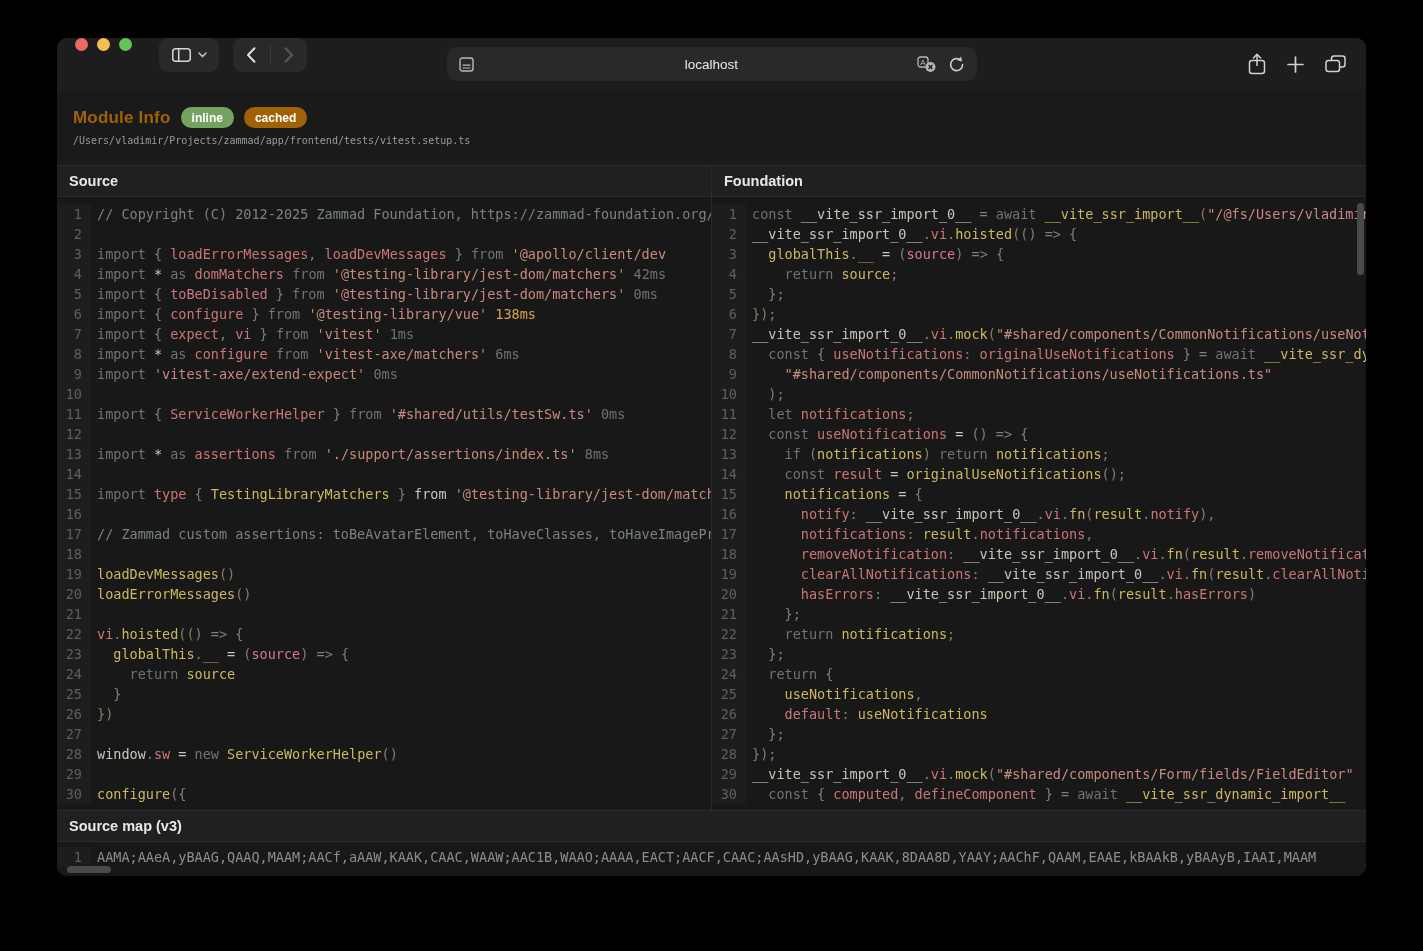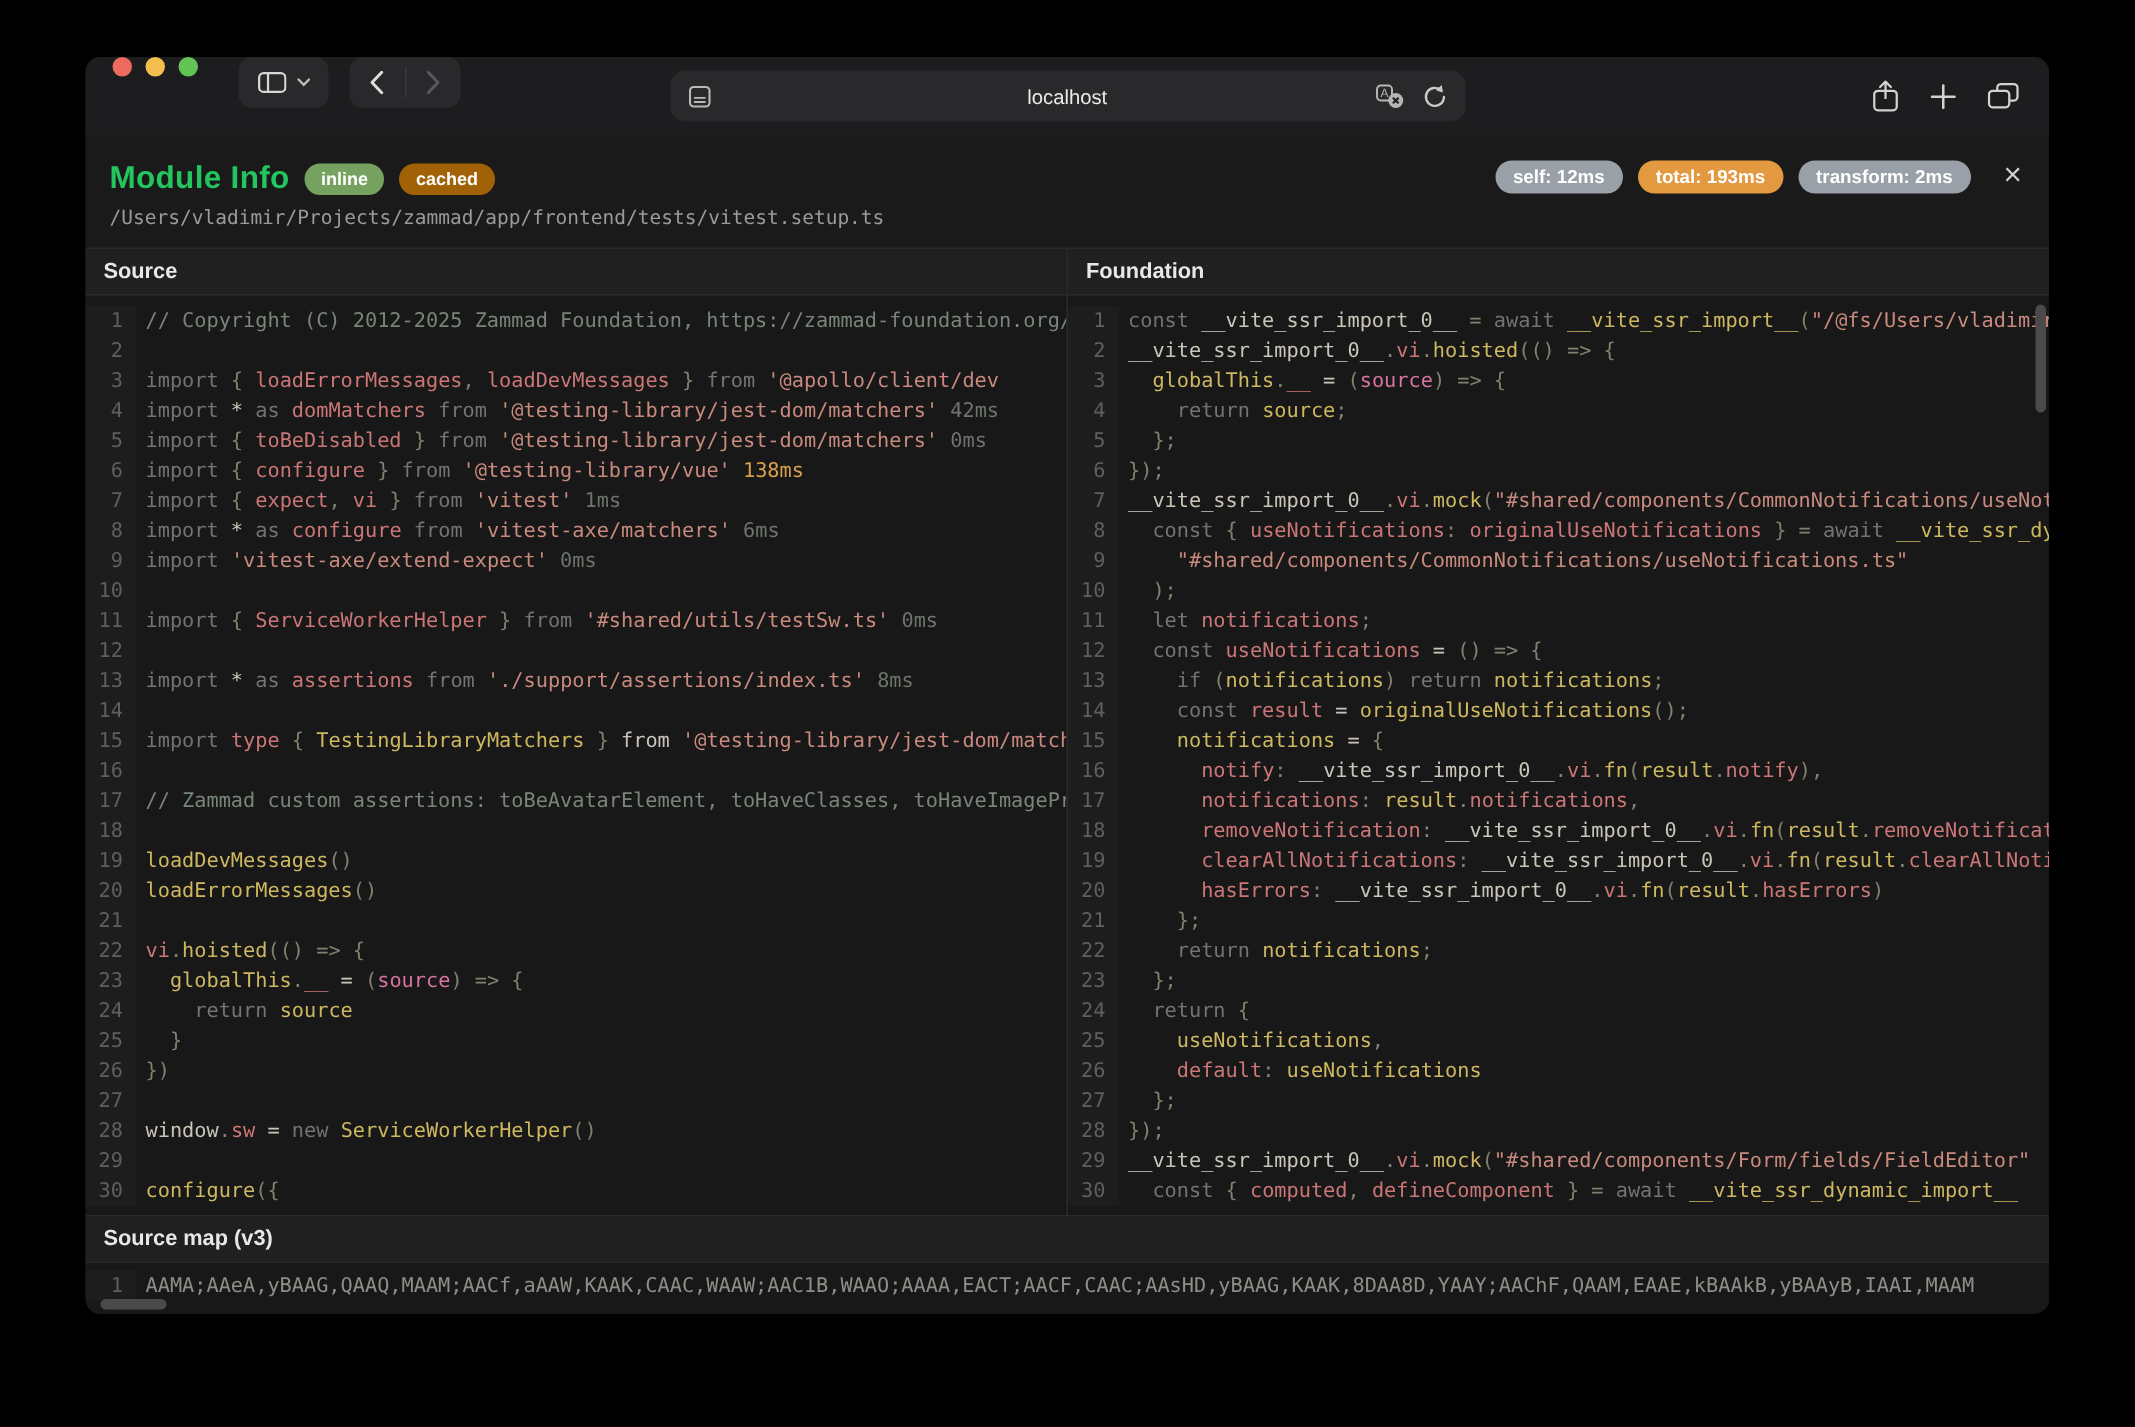--- a/index.html
+++ b/index.html
@@ -21,25 +21,25 @@
     background:#29292b;border-radius:10px;display:flex;align-items:center;padding:0 12px;box-sizing:border-box;}
   .url-text{position:absolute;left:0;right:0;text-align:center;color:#eaeaea;font-size:13.5px;}
   .url-right{margin-left:auto;display:flex;align-items:center;gap:12px;z-index:2;}
   .right-actions{margin-left:auto;display:flex;align-items:center;gap:21px;padding-right:20px;}
   .icon-btn{background:none;border:none;padding:0;display:flex;align-items:center;cursor:default;}
   
   .page{height:786px;display:flex;flex-direction:column;background:#1a1a1a;}
   .module-header{height:76px;box-sizing:border-box;display:flex;align-items:flex-start;
     padding:17px 14px 0 16px;border-bottom:1px solid #2a2a2a;}
   .mh-title-row{display:flex;align-items:center;gap:10px;}
-  .mh-title{color:#22c55e;font-size:21px;font-weight:700;letter-spacing:.2px;}
+  .mh-title{color:#a16207;font-size:17px;font-weight:700;letter-spacing:.2px;}
   .badge{display:inline-flex;align-items:center;height:21px;padding:0 11px;border-radius:11px;
     color:#fff;font-size:12px;font-weight:700;}
   .badge-green{background:#75a25f}.badge-indigo{background:#a16207}
-  .mh-path{margin-top:7px;font-family:"DejaVu Sans Mono",monospace;font-size:13px;color:#9a9a9a;}
+  .mh-path{margin-top:7px;font-family:"DejaVu Sans Mono",monospace;font-size:10px;color:#9a9a9a;}
   .mh-right{margin-left:auto;display:flex;align-items:center;gap:10px;}
   .pill{display:inline-flex;align-items:center;height:22px;padding:0 12px;border-radius:12px;
     color:#fff;font-size:12.5px;font-weight:700;}
   .pill-grey{background:#99a0a7}.pill-orange{background:#e2993f}
   .close-btn{background:none;border:none;color:#cfcfcf;font-size:21px;line-height:21px;
     margin-left:8px;margin-top:-4px;padding:0 4px;cursor:default;}
   
   .panes{flex:1;display:flex;min-height:0;}
   .pane{width:50%;display:flex;flex-direction:column;min-width:0;position:relative;background:#181818;}
   .pane+.pane{border-left:1px solid #2b2b2b;}
@@ -155,28 +155,20 @@
       <div class="mh-left">
         <div class="mh-title-row">
           <span class="mh-title">Module Info</span>
           <span class="mh-title-row">
               <span class="badge badge-green">inline</span>
               <span class="badge badge-indigo">cached</span>
             </span>
         </div>
         <div class="mh-path">/Users/vladimir/Projects/zammad/app/frontend/tests/vitest.setup.ts</div>
       </div>
-      <div class="mh-right">
-        <span class="mh-right">
-            <span class="pill pill-grey">self: 12ms</span>
-            <span class="pill pill-orange">total: 193ms</span>
-            <span class="pill pill-grey">transform: 2ms</span>
-          </span>
-        <button class="close-btn">×</button>
-      </div>
     </div>
 
     <div class="panes">
       <section class="pane">
         <header class="pane-header">Source</header>
         <div class="code-area">
             <div class="code-line">
               <span class="ln">1</span>
               <span class="code"><span class="tok-c">// Copyright (C) 2012-2025 Zammad Foundation, https://zammad-foundation.org/</span></span>
             </div>

